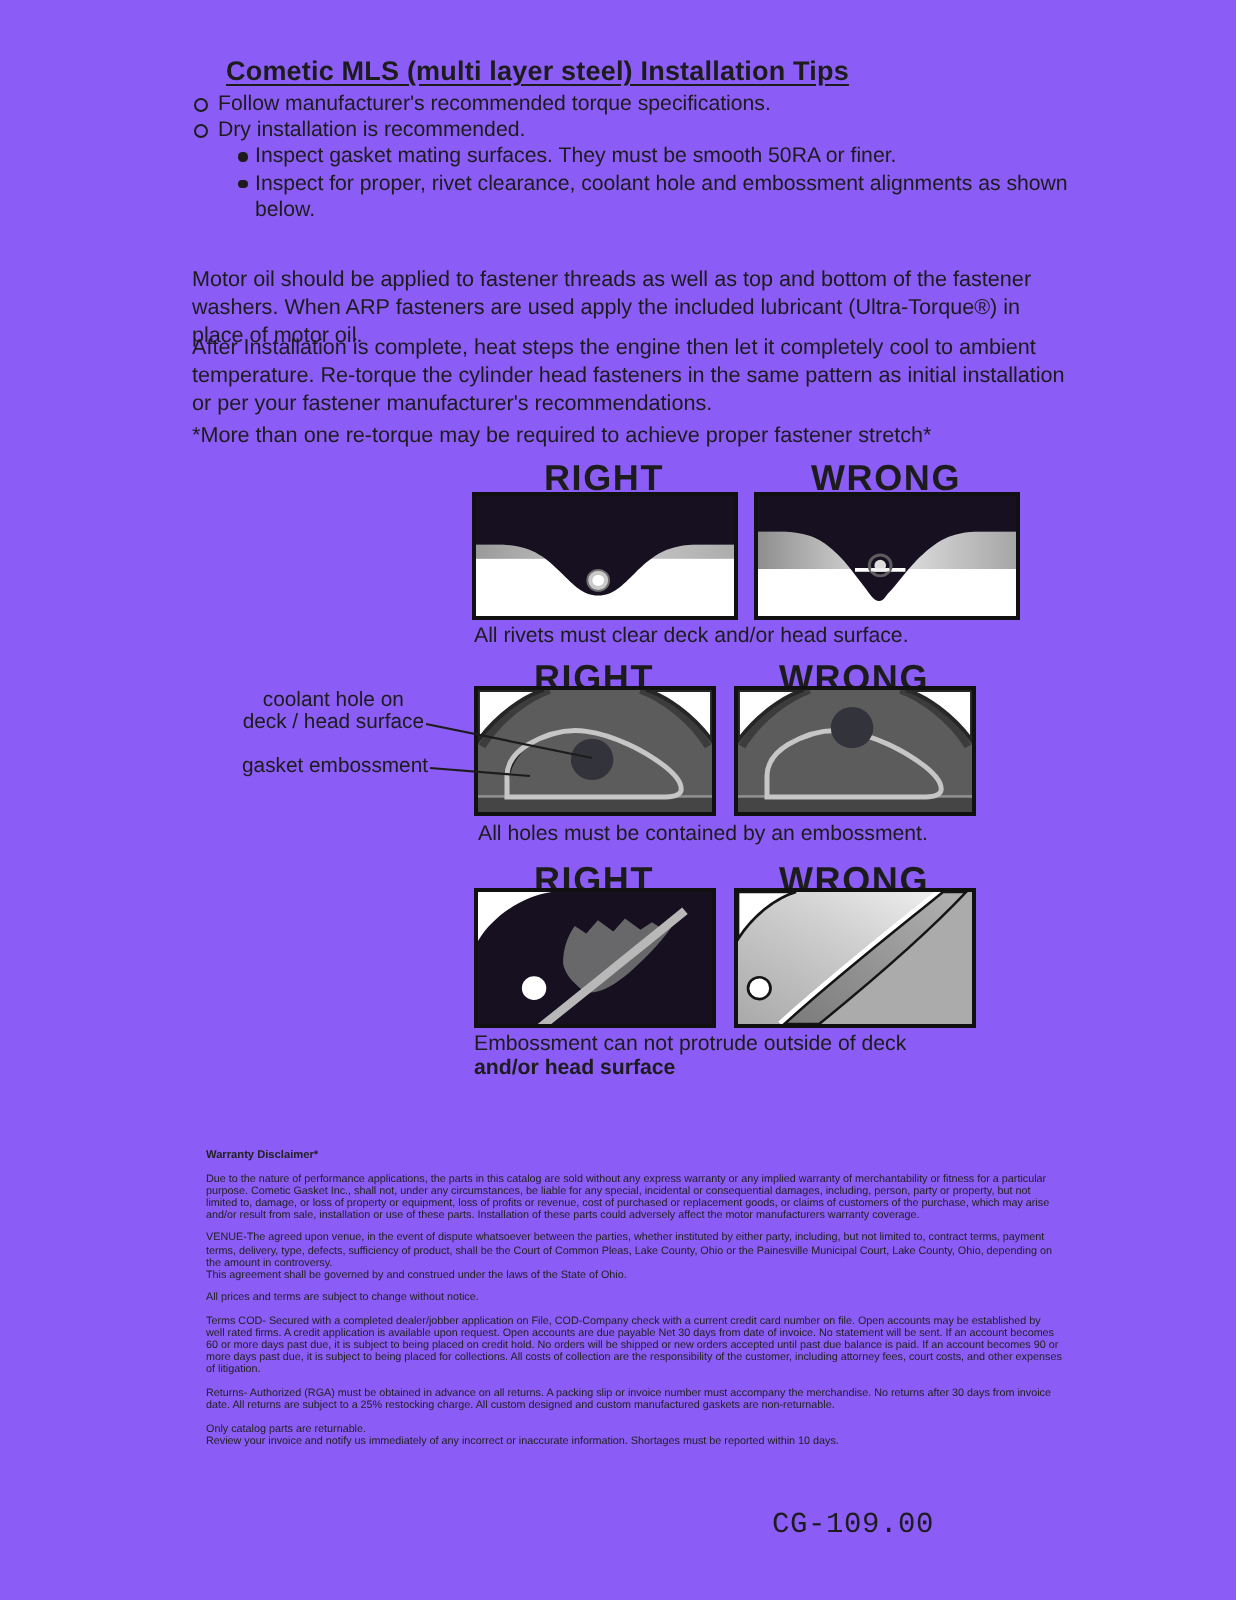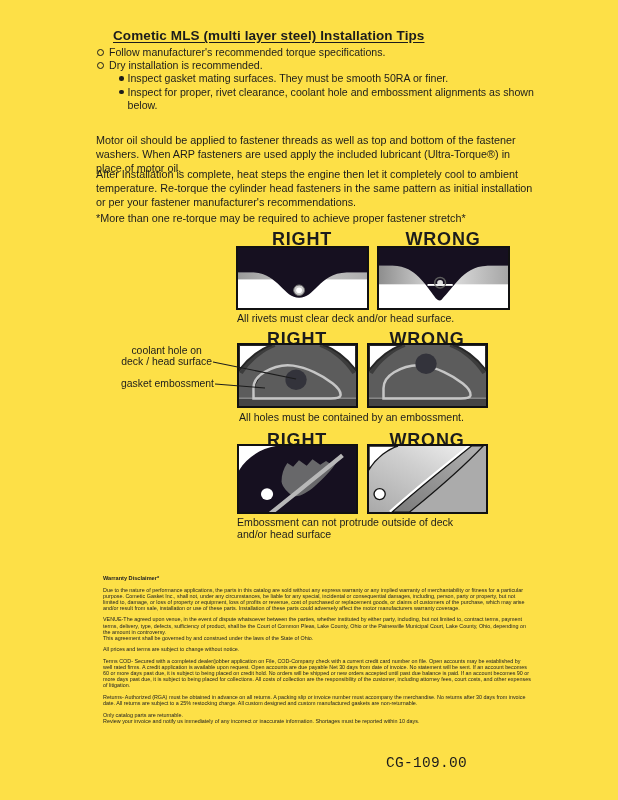--- a/index.html
+++ b/index.html
@@ -1,17 +1,17 @@
 <!DOCTYPE html>
 <html><head>
 <meta charset="utf-8">
 <style>
   html,body{margin:0;padding:0;background:#ffffff;}
   .page{
-    position:relative;width:618px;height:800px;background:#fde047;overflow:hidden;
+    position:relative;width:618px;height:800px;background:#8b5cf6;overflow:hidden;
     font-family:"Liberation Sans",sans-serif;color:#1c1c1c;
   }
   .title{
     position:absolute;left:113px;top:28px;font-size:13.5px;font-weight:bold;
     text-decoration:underline;text-underline-offset:2px;letter-spacing:.1px;
   }
   .tips{position:absolute;left:97px;top:46px;width:460px;font-size:10.6px;line-height:13.2px;}
   .tip-row{display:flex;align-items:flex-start;}
   .tip-row .b{width:5px;height:5px;border:1px solid #1c1c1c;border-radius:50%;margin:3px 5px 0 0;flex:none;}
   .sub-row{display:flex;align-items:flex-start;margin-left:22px;}
@@ -177,21 +177,21 @@
       <rect width="121" height="70" fill="url(#gw)"></rect>
       <path d="M42,70 C66,50 96,24 118,0 L121,0 V70 Z" fill="#ababab"></path>
       <path d="M22,70 C50,44 80,20 104,0" stroke="#ffffff" stroke-width="3.4" fill="none"></path>
       <path d="M24,70 C52,44 82,20 106,0 L118,0 C96,24 66,50 42,70 Z" fill="url(#gb)" stroke="#141414" stroke-width="1.3"></path>
       <path d="M0,0 H30 C20,3 8,12 0,25 Z" fill="#ffffff" stroke="#141414" stroke-width="1.4"></path>
       <circle cx="11" cy="51" r="5.8" fill="#ffffff" stroke="#141414" stroke-width="1.4"></circle>
     </svg>
   </div>
 
   <div class="cap" style="left:237px;top:516px;">Embossment can not protrude outside of deck</div>
-  <div class="cap" style="left:237px;top:528px;">and/or head surface</div>
+  <div class="cap" style="left:237px;top:528px;font-weight:bold;">and/or head surface</div>
 
   <div class="warranty">
     <div class="wh">Warranty Disclaimer*</div>
     <p>Due to the nature of performance applications, the parts in this catalog are sold without any express warranty or any implied warranty of merchantability or fitness for a particular purpose. Cometic Gasket Inc., shall not, under any circumstances, be liable for any special, incidental or consequential damages, including, person, party or property, but not limited to, damage, or loss of property or equipment, loss of profits or revenue, cost of purchased or replacement goods, or claims of customers of the purchase, which may arise and/or result from sale, installation or use of these parts. Installation of these parts could adversely affect the motor manufacturers warranty coverage.</p>
     <p class="tight">VENUE-The agreed upon venue, in the event of dispute whatsoever between the parties, whether instituted by either party, including, but not limited to, contract terms, payment terms, delivery, type, defects, sufficiency of product, shall be the Court of Common Pleas, Lake County, Ohio or the Painesville Municipal Court, Lake County, Ohio, depending on the amount in controversy.</p>
     <p>This agreement shall be governed by and construed under the laws of the State of Ohio.</p>
     <p>All prices and terms are subject to change without notice.</p>
     <p>Terms COD- Secured with a completed dealer/jobber application on File, COD-Company check with a current credit card number on file. Open accounts may be established by well rated firms. A credit application is available upon request. Open accounts are due payable Net 30 days from date of invoice. No statement will be sent. If an account becomes 60 or more days past due, it is subject to being placed on credit hold. No orders will be shipped or new orders accepted until past due balance is paid. If an account becomes 90 or more days past due, it is subject to being placed for collections. All costs of collection are the responsibility of the customer, including attorney fees, court costs, and other expenses of litigation.</p>
     <p>Returns- Authorized (RGA) must be obtained in advance on all returns. A packing slip or invoice number must accompany the merchandise. No returns after 30 days from invoice date. All returns are subject to a 25% restocking charge. All custom designed and custom manufactured gaskets are non-returnable.</p>
     <p class="tight">Only catalog parts are returnable.</p>

